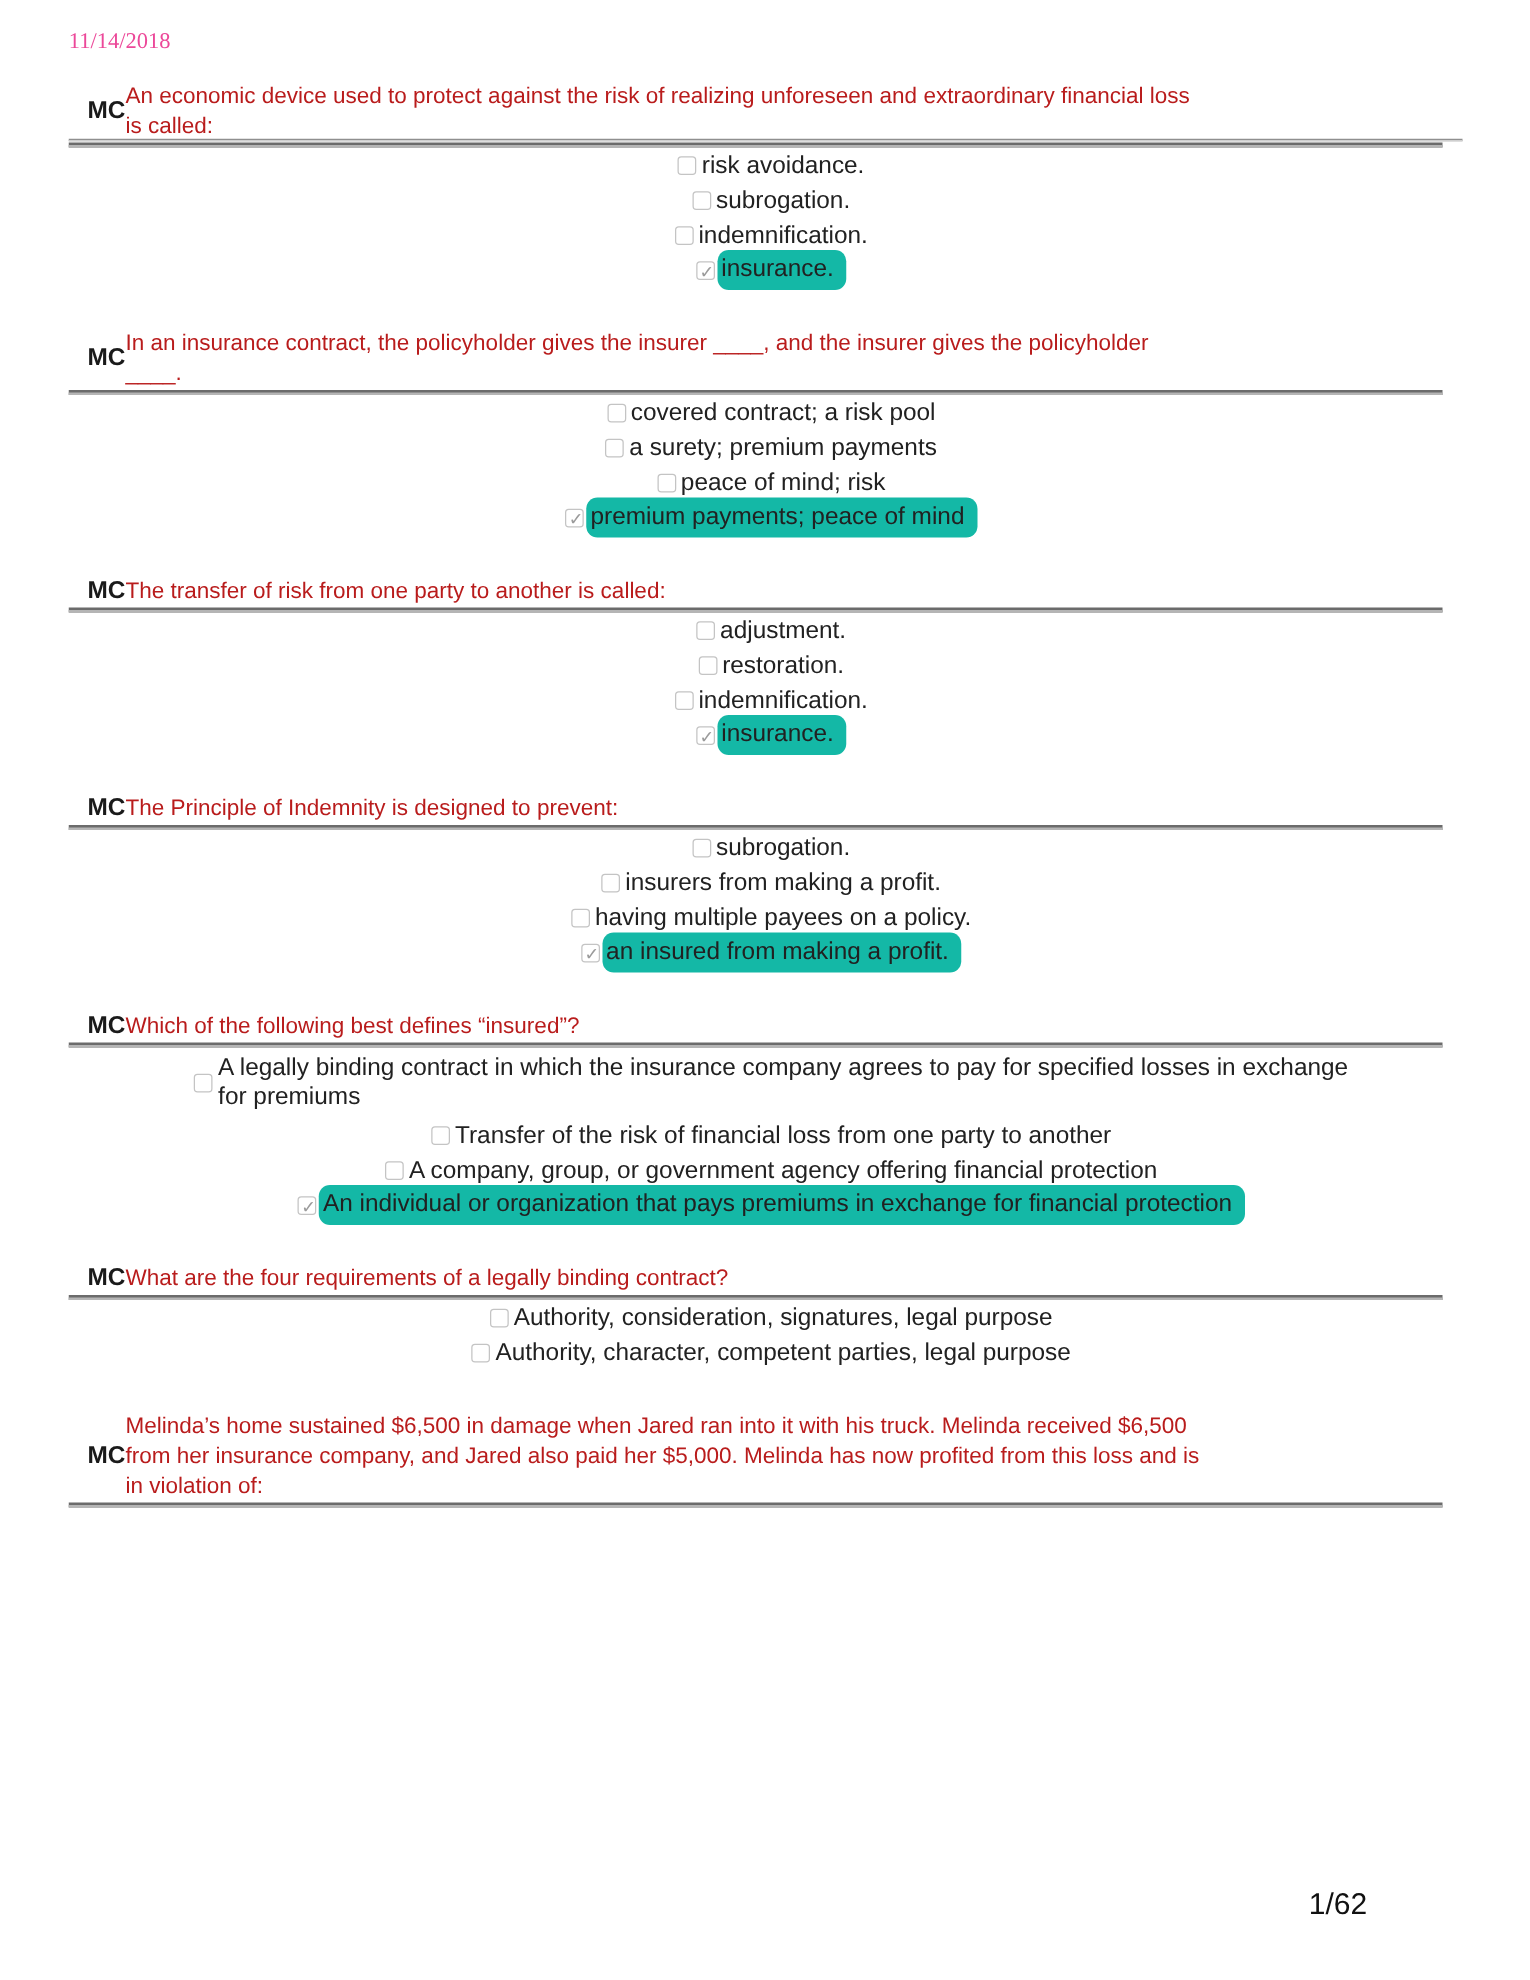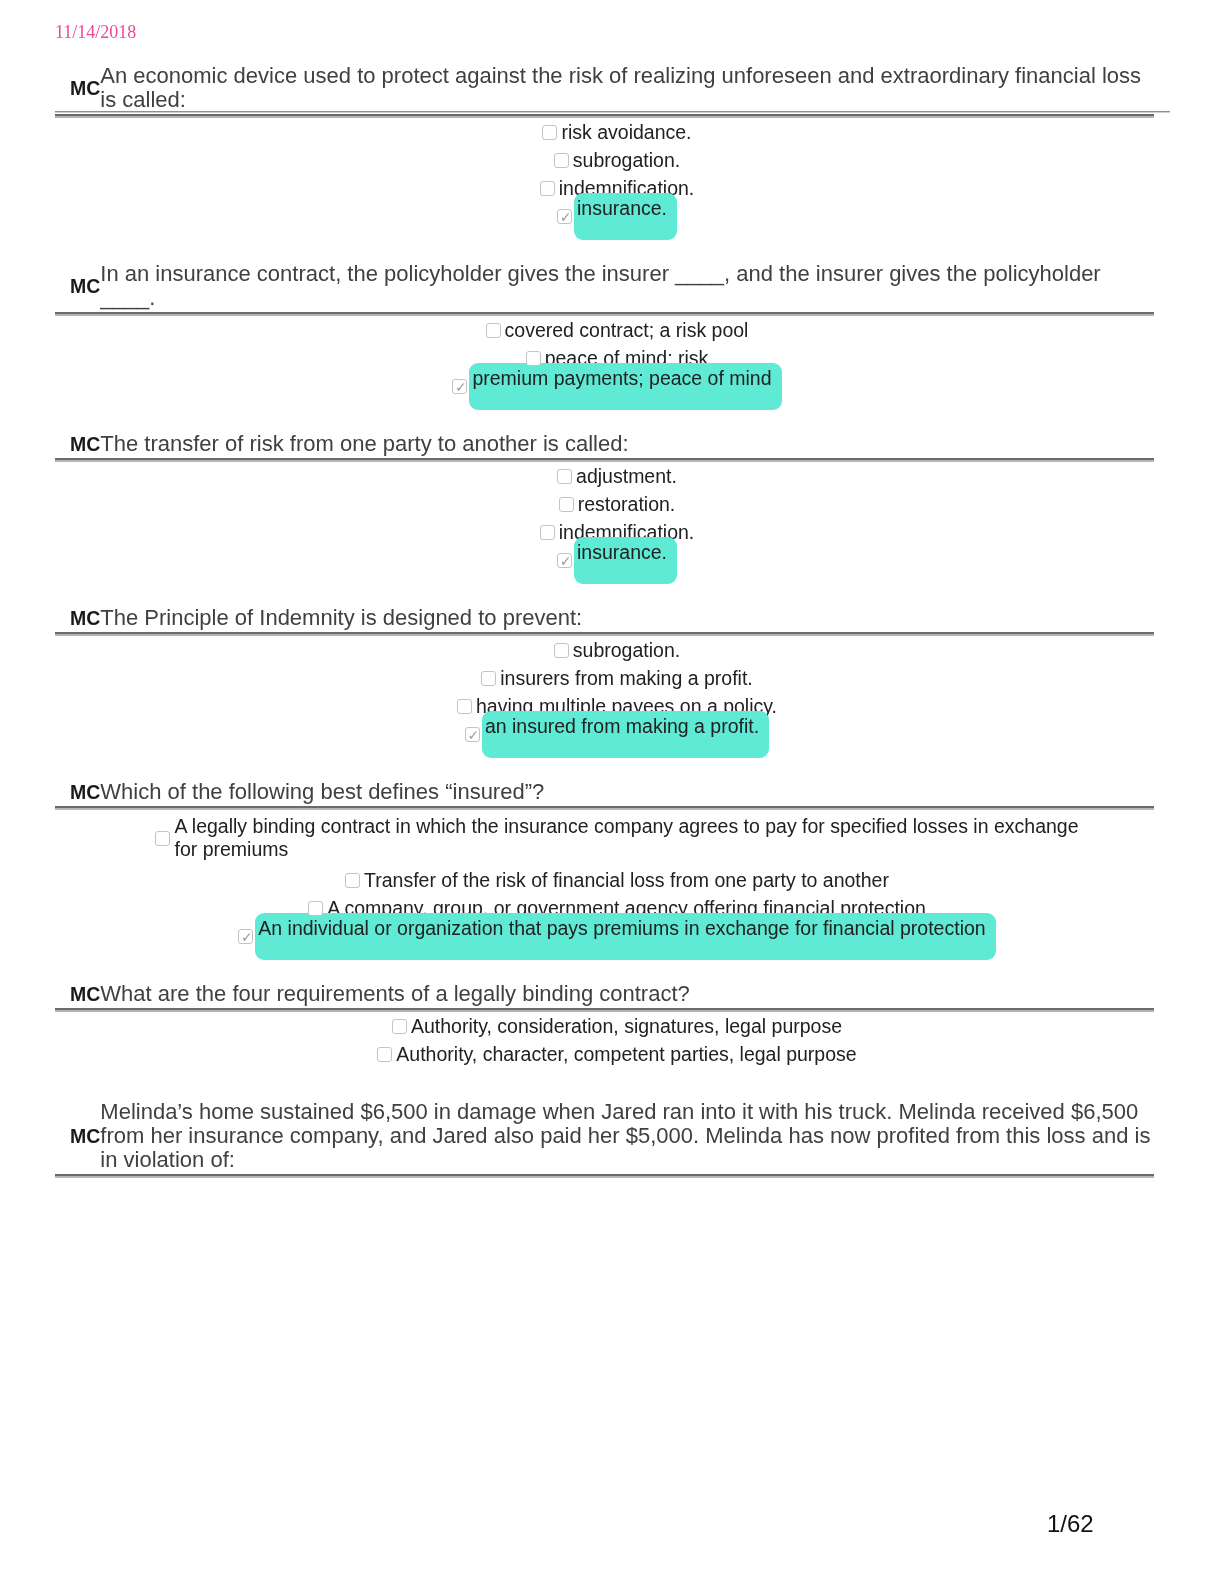--- a/index.html
+++ b/index.html
@@ -10,33 +10,33 @@
   .topline { position:absolute; top:111px; left:55px; width:1115px; height:2px; background:#8f8f8f; border-bottom:1px solid #cfcfcf; }
 
   .content { position:absolute; top:0; left:0; width:1224px; }
   .title { margin:186px 0 0 68px; font-size:42px; line-height:52px; font-weight:400; color:#1c1c1c; }
 
   .question { margin-top:32px; }
   .question.first { margin-top:64px; }
 
   .q-head { display:flex; align-items:center; margin-left:70px; margin-right:72px; }
   .mc { font-weight:700; font-size:19.5px; color:#1a1a1a; flex:none; }
-  .q-text { font-size:22px; line-height:24px; color:#404040; white-space:pre-line; }
+  .q-text { font-size:18px; line-height:24px; color:#b91c1c; white-space:pre-line; }
 
   .q-rule { margin-left:55px; width:1099px; height:4px; background:#6b6b6b; border-bottom:2px solid #b5b5b5; margin-top:2px; }
 
   .options { margin-left:100px; margin-right:90px; }
   .option { display:flex; align-items:center; height:28px;justify-content:center; }
   .option.tall { height:56px; }
 
   .checkbox { flex:none; width:15px; height:15px; background:#fff; border:1px solid #c4c4c4; border-radius:3px; position:relative; }
   .checkbox.checked::after { content:"\2713"; position:absolute; left:0; top:-1px; width:15px; height:15px; font-size:14px; line-height:16px; text-align:center; color:#9b9b9b; }
 
   .option-text { font-size:19.5px; line-height:23px; margin-left:4px; white-space:pre-line; }
-  .option-text.hl { margin-left:2px; background:#5eead4; border-radius:9px; padding:4px 10px 20px 3px; }
+  .option-text.hl { margin-left:2px; background:#14b8a6; border-radius:9px; padding:4px 10px 5px 3px; }
 
   .footer-page { position:absolute; top:1510px; left:1047px; font-size:24px; color:#111; }
 </style>
 </head>
 <body>
 
 <div class="date">11/14/2018</div>
 <div class="topline"></div>
 
 <div class="content">
@@ -75,20 +75,24 @@
 ____.</div>
     </div>
     <div class="q-rule"></div>
     <div class="options">
       <div class="option">
         <span class="checkbox"></span>
         <span class="option-text">covered contract; a risk pool</span>
       </div>
       <div class="option">
         <span class="checkbox"></span>
+        <span class="option-text">a surety; premium payments</span>
+      </div>
+      <div class="option">
+        <span class="checkbox"></span>
         <span class="option-text">peace of mind; risk</span>
       </div>
       <div class="option">
         <span class="checkbox checked"></span>
         <span class="option-text hl">premium payments; peace of mind</span>
       </div>
     </div>
   </div>
 
   <div class="question">

